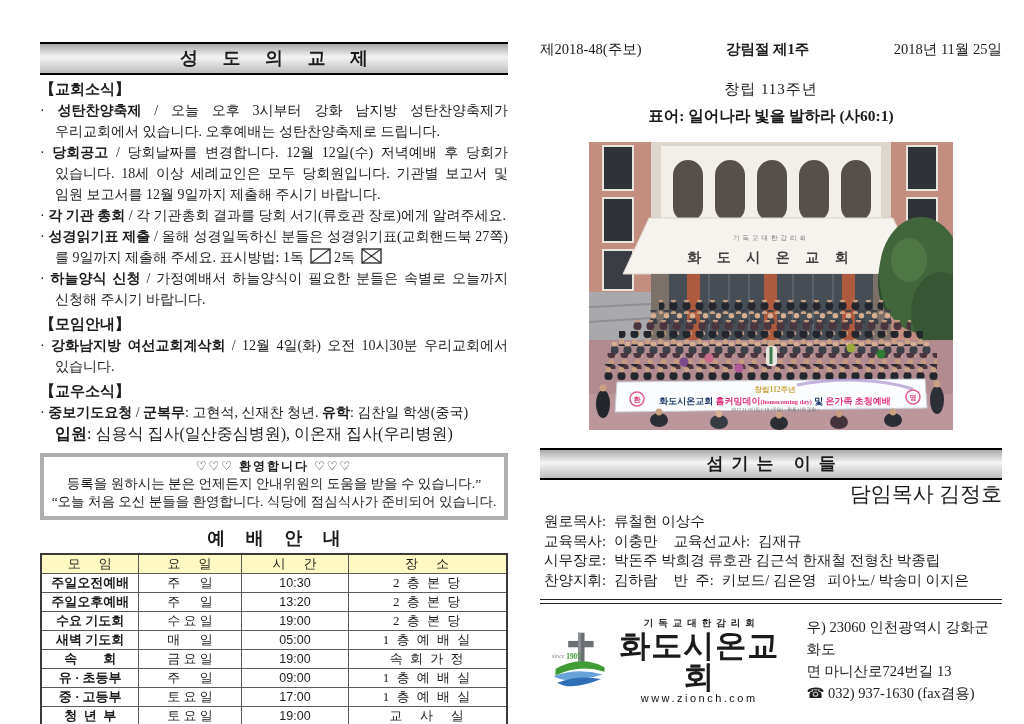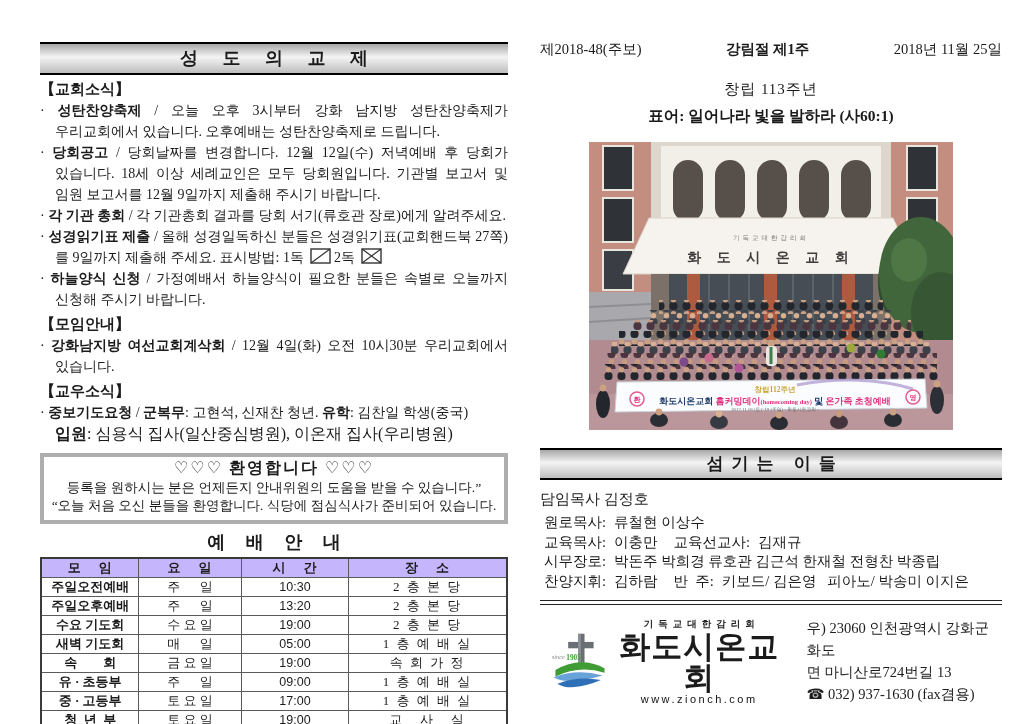--- a/index.html
+++ b/index.html
@@ -26,45 +26,45 @@
     word-break:keep-all;padding-left:15px;text-indent:-15px;
   }
   .news-item::before{content:"· ";}
   .news-cont{font-size:16px;line-height:21px;margin:0;padding-left:15px;text-align:justify;word-break:keep-all;}
   .b{font-weight:700;}
   .mark-icon{vertical-align:-2px;margin:0 3px 0 6px;}
 
   .welcome-box{
     border:4px solid #aeaeae;margin-top:9px;padding:1px 4px 5px;text-align:center;
   }
-  .welcome-title{font-size:16px;font-weight:700;letter-spacing:2px;}
+  .welcome-title{font-size:12px;font-weight:700;letter-spacing:2px;}
   .welcome-text{font-size:13.5px;line-height:18px;word-break:keep-all;}
 
   .worship-title{
     text-align:center;font-size:18px;font-weight:700;letter-spacing:8px;
     text-indent:8px;margin:6px 0 3px;
   }
   table.worship{width:100%;border-collapse:collapse;border:2px solid #3a3a3a;}
   table.worship th,table.worship td{
     border:1px solid #5a5a5a;font-size:13px;padding:0 2px;height:16px;
     text-align:center;white-space:pre;
   }
-  table.worship th{background:#c4b5fd;font-weight:700;letter-spacing:1px;}
+  table.worship th{background:#fef9c3;font-weight:400;letter-spacing:1px;}
   table.worship td:first-child{font-weight:700;}
   table.worship td:nth-child(3){font-family:"Liberation Sans","DejaVu Sans",sans-serif;font-size:12.5px;}
   table.worship td:nth-child(4){letter-spacing:2px;}
   col.w-c0{width:21%;}col.w-c1{width:22%;}col.w-c2{width:23%;}col.w-c3{width:34%;}
 
   .rp-header{display:flex;justify-content:space-between;font-size:14.5px;}
   .rp-season{font-weight:700;}
   .rp-anniv{text-align:center;font-size:15px;margin-top:21px;letter-spacing:1px;}
   .rp-motto{text-align:center;font-size:15.5px;font-weight:700;margin-top:7px;}
   .photo-svg{display:block;margin:15px auto 0;}
 
-  .senior-pastor{text-align:left;font-size:15px;margin:10px 0 4px;}
+  .senior-pastor{text-align:right;font-size:21px;margin:0 0 4px;}
   .srow{font-size:14.5px;line-height:19.5px;white-space:pre;padding-left:4px;}
   .srow .lab{margin-right:8px;}
   .srow .lab2{margin-left:16px;margin-right:8px;}
   .double-line{border-top:1.5px solid #222;border-bottom:1.5px solid #222;height:3px;margin-top:9px;}
 
   .footer{display:flex;align-items:center;margin-top:12px;}
   .logo-wrap{display:flex;align-items:center;margin-left:10px;}
   .logo-text{text-align:center;margin-left:2px;}
   .denom{font-size:9.5px;letter-spacing:5px;text-indent:5px;font-weight:700;color:#222;}
   .church-name{font-size:31px;font-weight:700;letter-spacing:1px;line-height:31px;}

